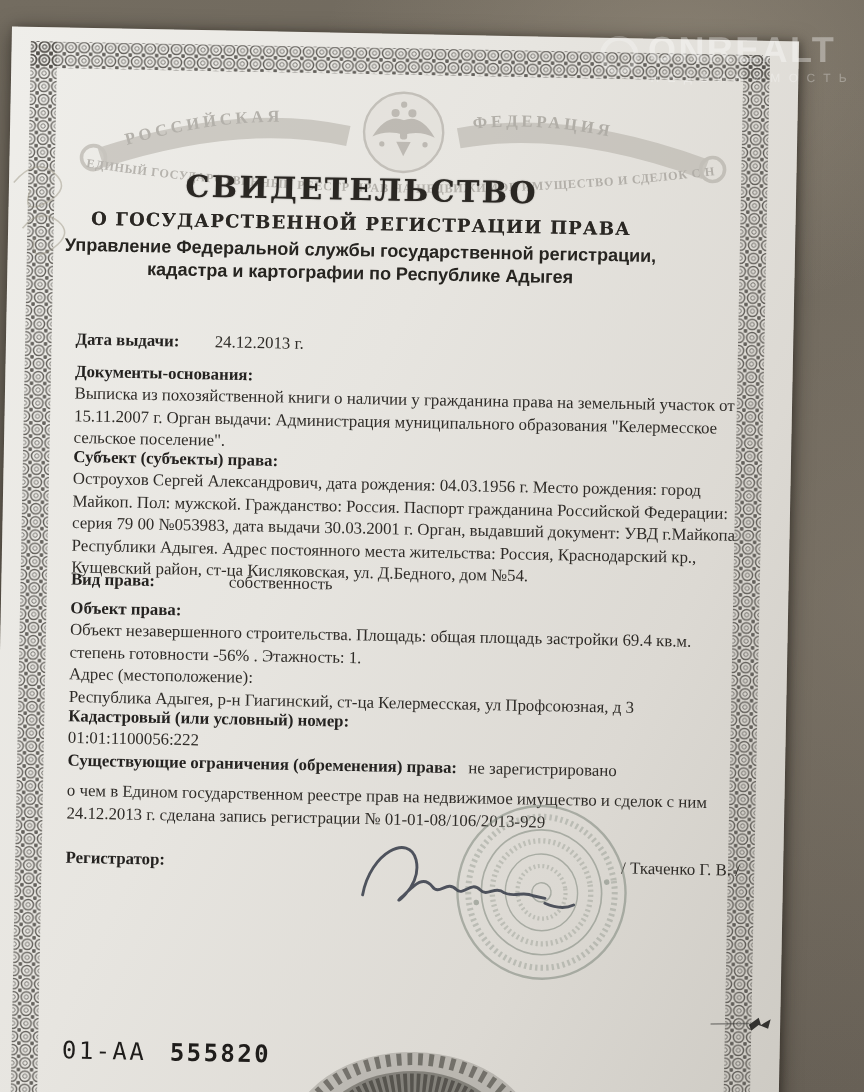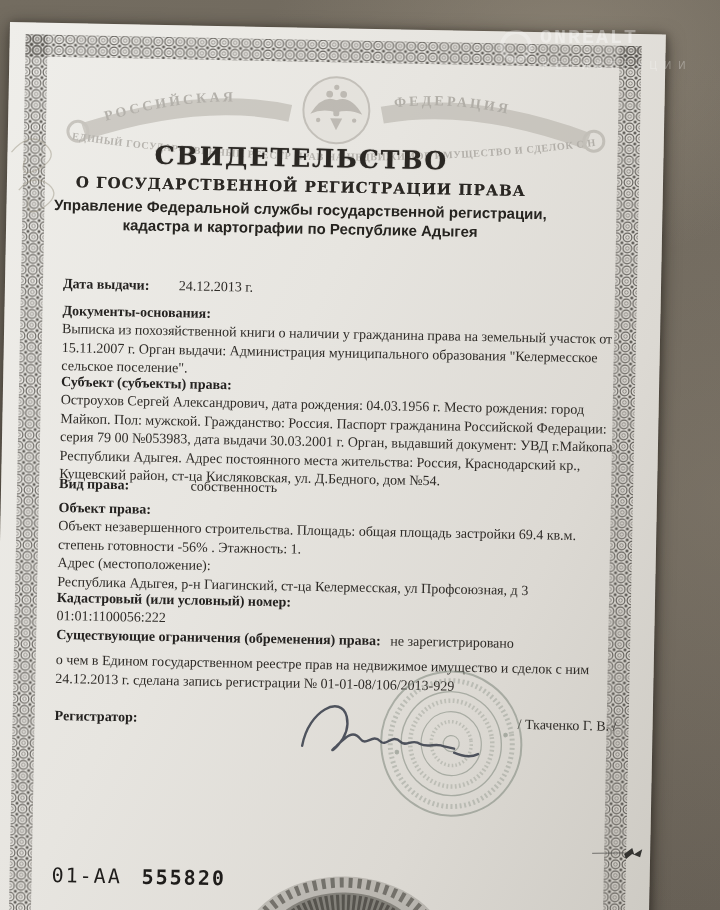--- a/index.html
+++ b/index.html
@@ -57,21 +57,21 @@
   .rosette{position:absolute;left:242px;top:816px;opacity:.92;}
   .watermark{
     position:absolute;left:498px;top:24px;width:260px;
     font-family:"Liberation Sans", sans-serif;color:rgba(255,255,255,.36);
     z-index:5;
   }
   .wm-ring{
     position:absolute;left:2px;top:6px;width:24px;height:24px;border-radius:50%;
     border:4px solid rgba(255,255,255,.26);
   }
-  .wm-brand{position:absolute;left:42px;top:2px;font-weight:bold;font-size:20px;letter-spacing:2px;font-family:Liberation Mono, monospace;}
+  .wm-brand{position:absolute;left:42px;top:2px;font-weight:bold;font-size:30px;letter-spacing:2px;}
   .wm-sub{position:absolute;left:44px;top:36px;font-size:10px;letter-spacing:7px;color:rgba(255,255,255,.30);}
 </style>
 </head>
 <body>
 
 <div class="bg"></div>
 
 <div class="paper">
 
   <svg class="borderframe" width="656" height="950" viewBox="0 0 656 950">
@@ -221,14 +221,14 @@
     </g>
   </svg>
 
   <div class="serial series">01-АА</div>
   <div class="serial number">555820</div>
 </div>
 
 <div class="watermark">
   <div class="wm-ring"></div>
   <div class="wm-brand">ONREALT</div>
-  <div class="wm-sub">РЕГИСТРАЦИИ</div>
+  <div class="wm-sub">НЕДВИЖИМОСТЬ</div>
 </div>
 
 </body></html>

